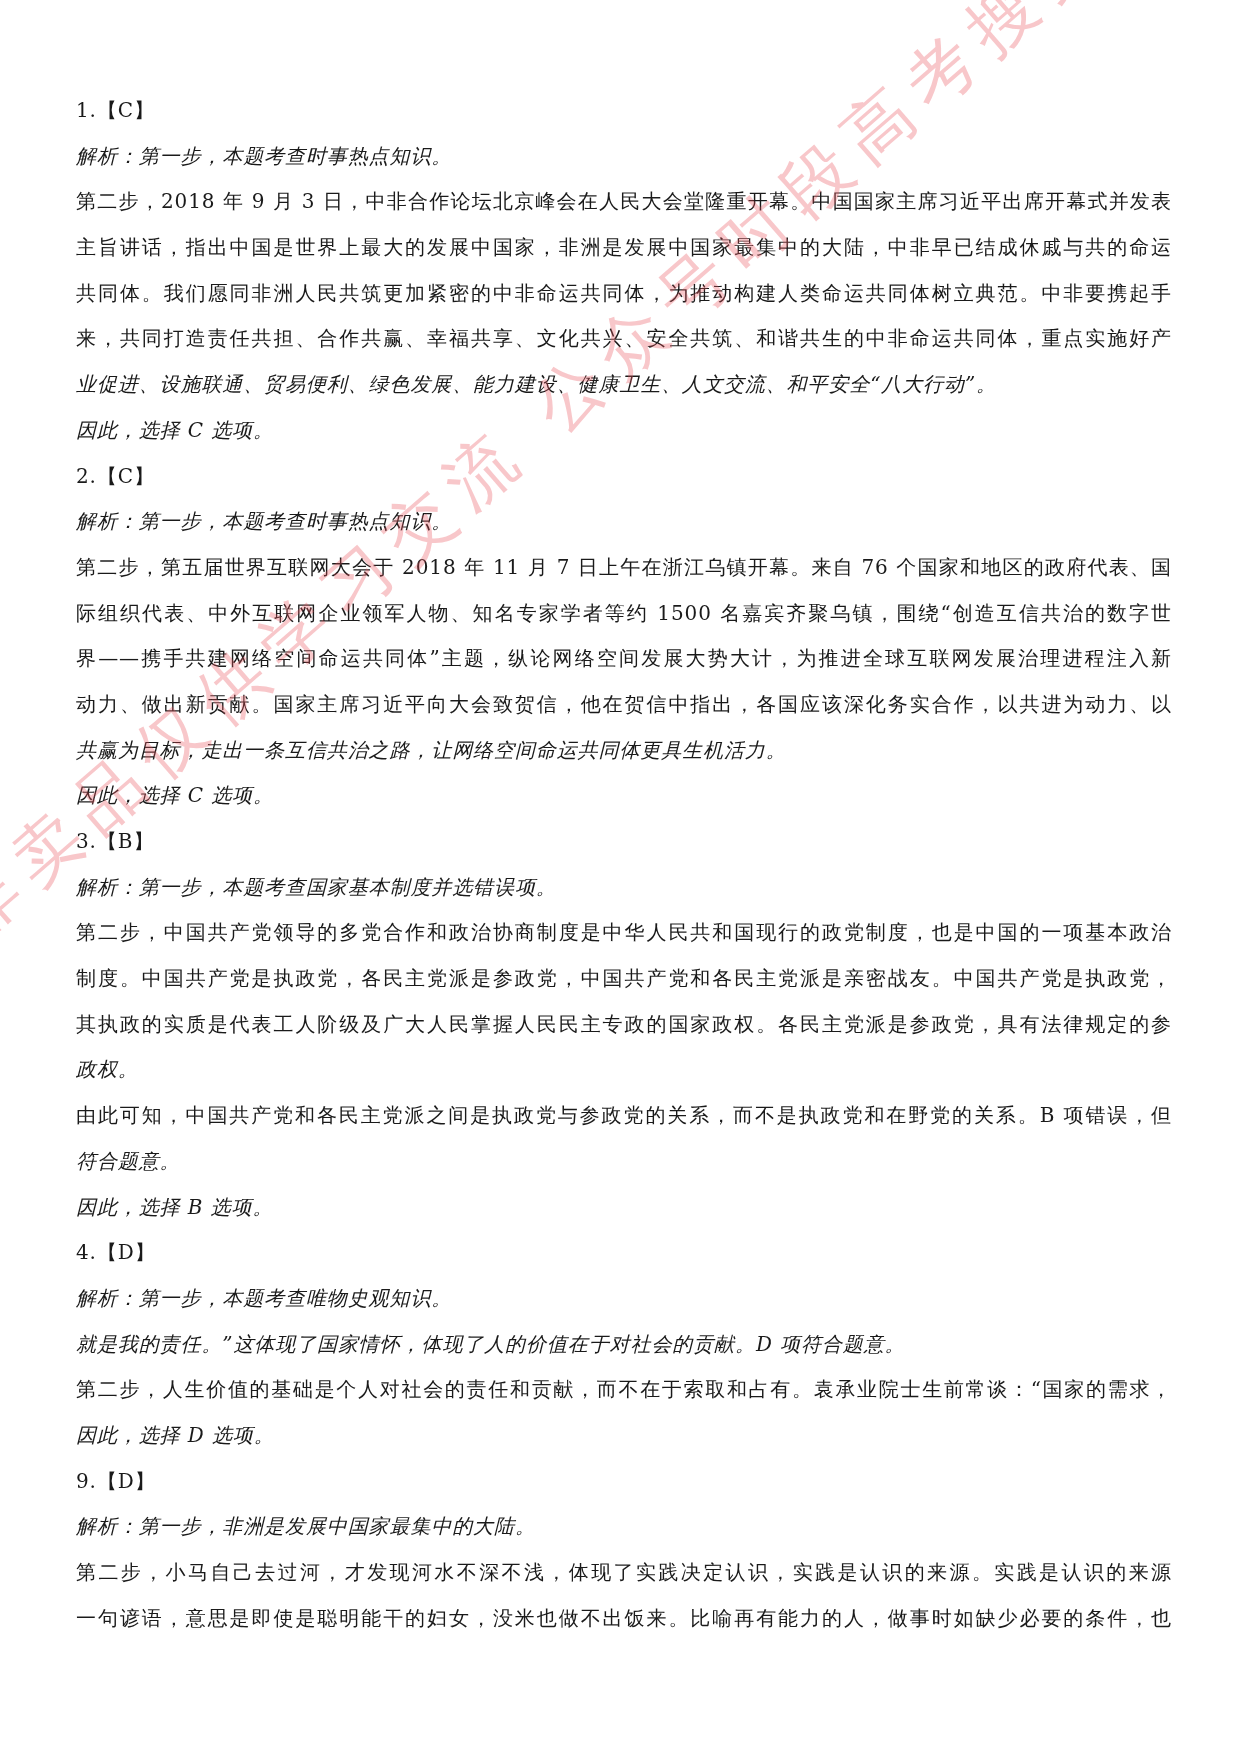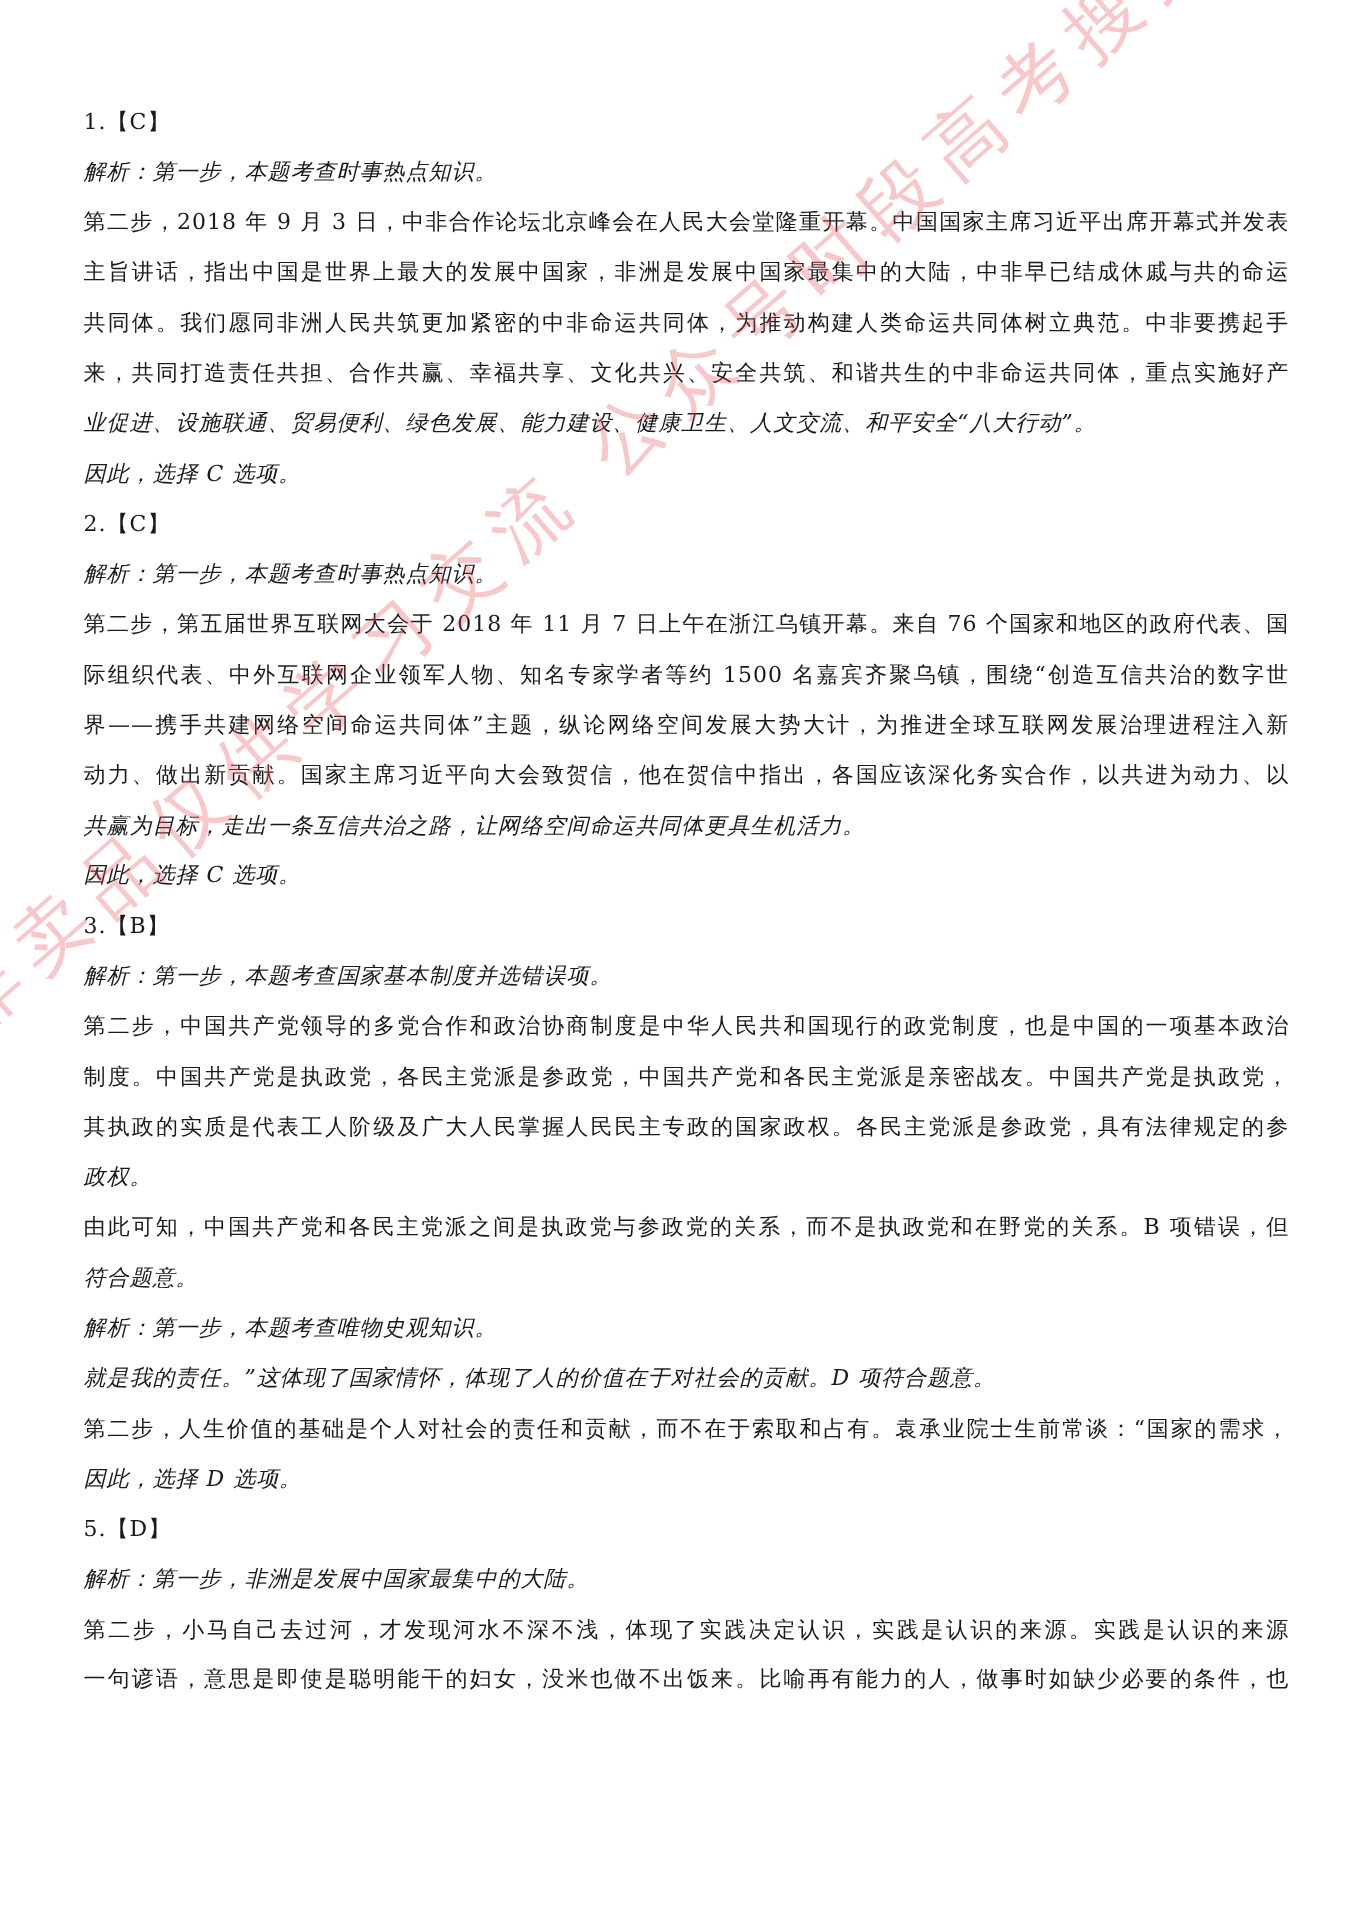--- a/index.html
+++ b/index.html
@@ -73,31 +73,33 @@
 
     <div>
       <div class="line qnum">3.【B】</div>
       <div class="line last">解析：第一步，本题考查国家基本制度并选错误项。</div>
       <div class="line">第二步，中国共产党领导的多党合作和政治协商制度是中华人民共和国现行的政党制度，也是中国的一项基本政治</div>
       <div class="line">制度。中国共产党是执政党，各民主党派是参政党，中国共产党和各民主党派是亲密战友。中国共产党是执政党，</div>
       <div class="line">其执政的实质是代表工人阶级及广大人民掌握人民民主专政的国家政权。各民主党派是参政党，具有法律规定的参</div>
       <div class="line last">政权。</div>
       <div class="line">由此可知，中国共产党和各民主党派之间是执政党与参政党的关系，而不是执政党和在野党的关系。B 项错误，但</div>
       <div class="line last">符合题意。</div>
+      <div class="line last">因此，选择 B 选项。</div>
     </div>
 
     <div>
+      <div class="line qnum">4.【D】</div>
       <div class="line last">解析：第一步，本题考查唯物史观知识。</div>
       <div class="line last">就是我的责任。”这体现了国家情怀，体现了人的价值在于对社会的贡献。D 项符合题意。</div>
       <div class="line">第二步，人生价值的基础是个人对社会的责任和贡献，而不在于索取和占有。袁承业院士生前常谈：“国家的需求，</div>
       <div class="line last">因此，选择 D 选项。</div>
     </div>
 
     <div>
-      <div class="line qnum">5.【D】</div>
+      <div class="line qnum">9.【D】</div>
       <div class="line last">解析：第一步，非洲是发展中国家最集中的大陆。</div>
       <div class="line">第二步，小马自己去过河，才发现河水不深不浅，体现了实践决定认识，实践是认识的来源。实践是认识的来源</div>
       <div class="line">一句谚语，意思是即使是聪明能干的妇女，没米也做不出饭来。比喻再有能力的人，做事时如缺少必要的条件，也</div>
     </div>
 
   </div>
 
   <div class="watermark">
     <div class="wm-text">非卖品仅供学习交流 公众号时段高考搜集于网络</div>
   </div>

